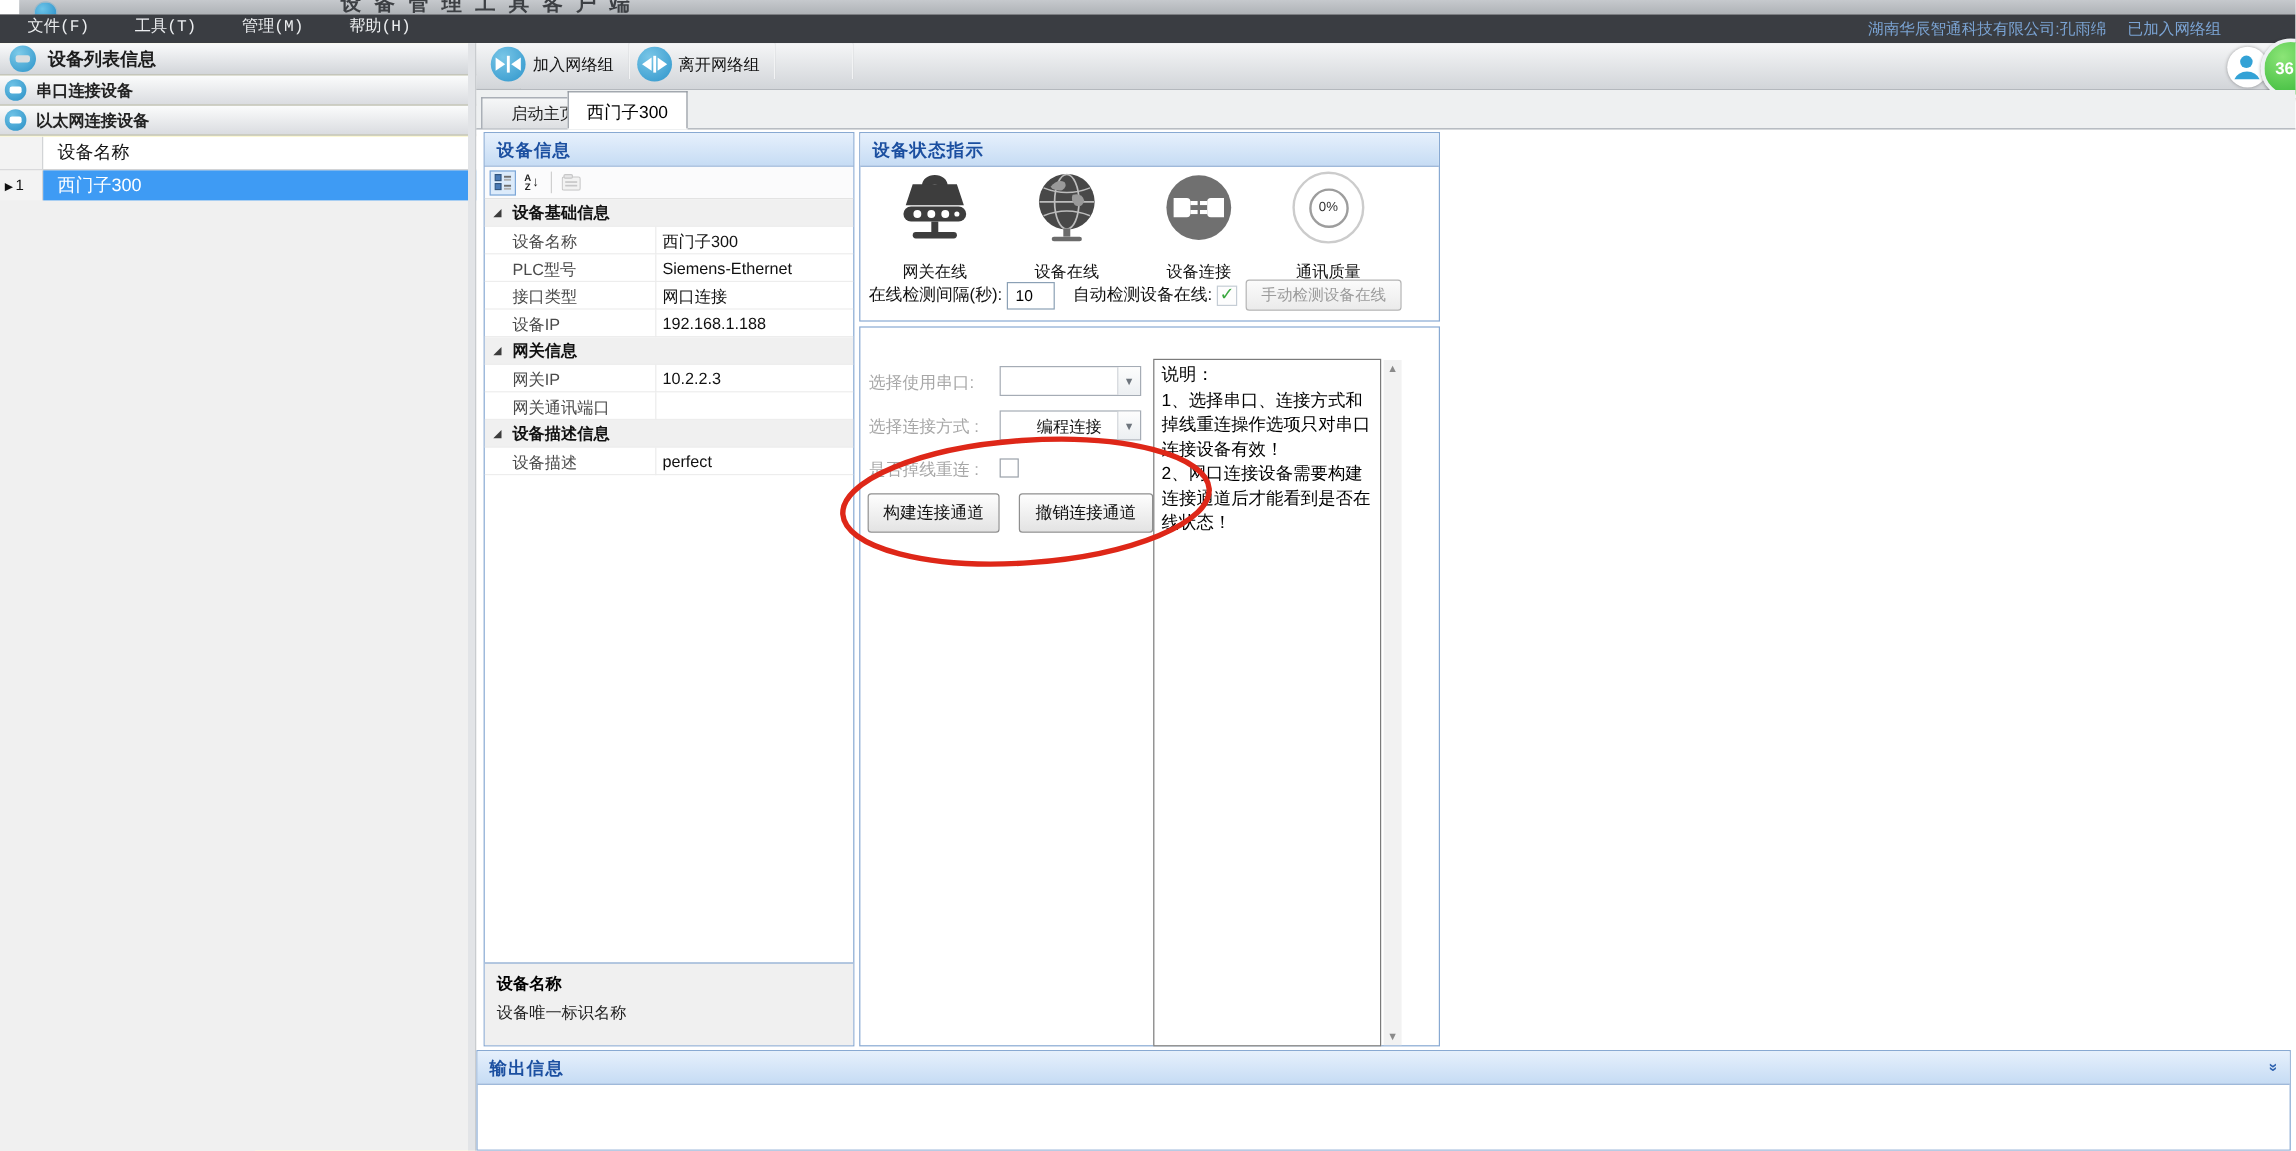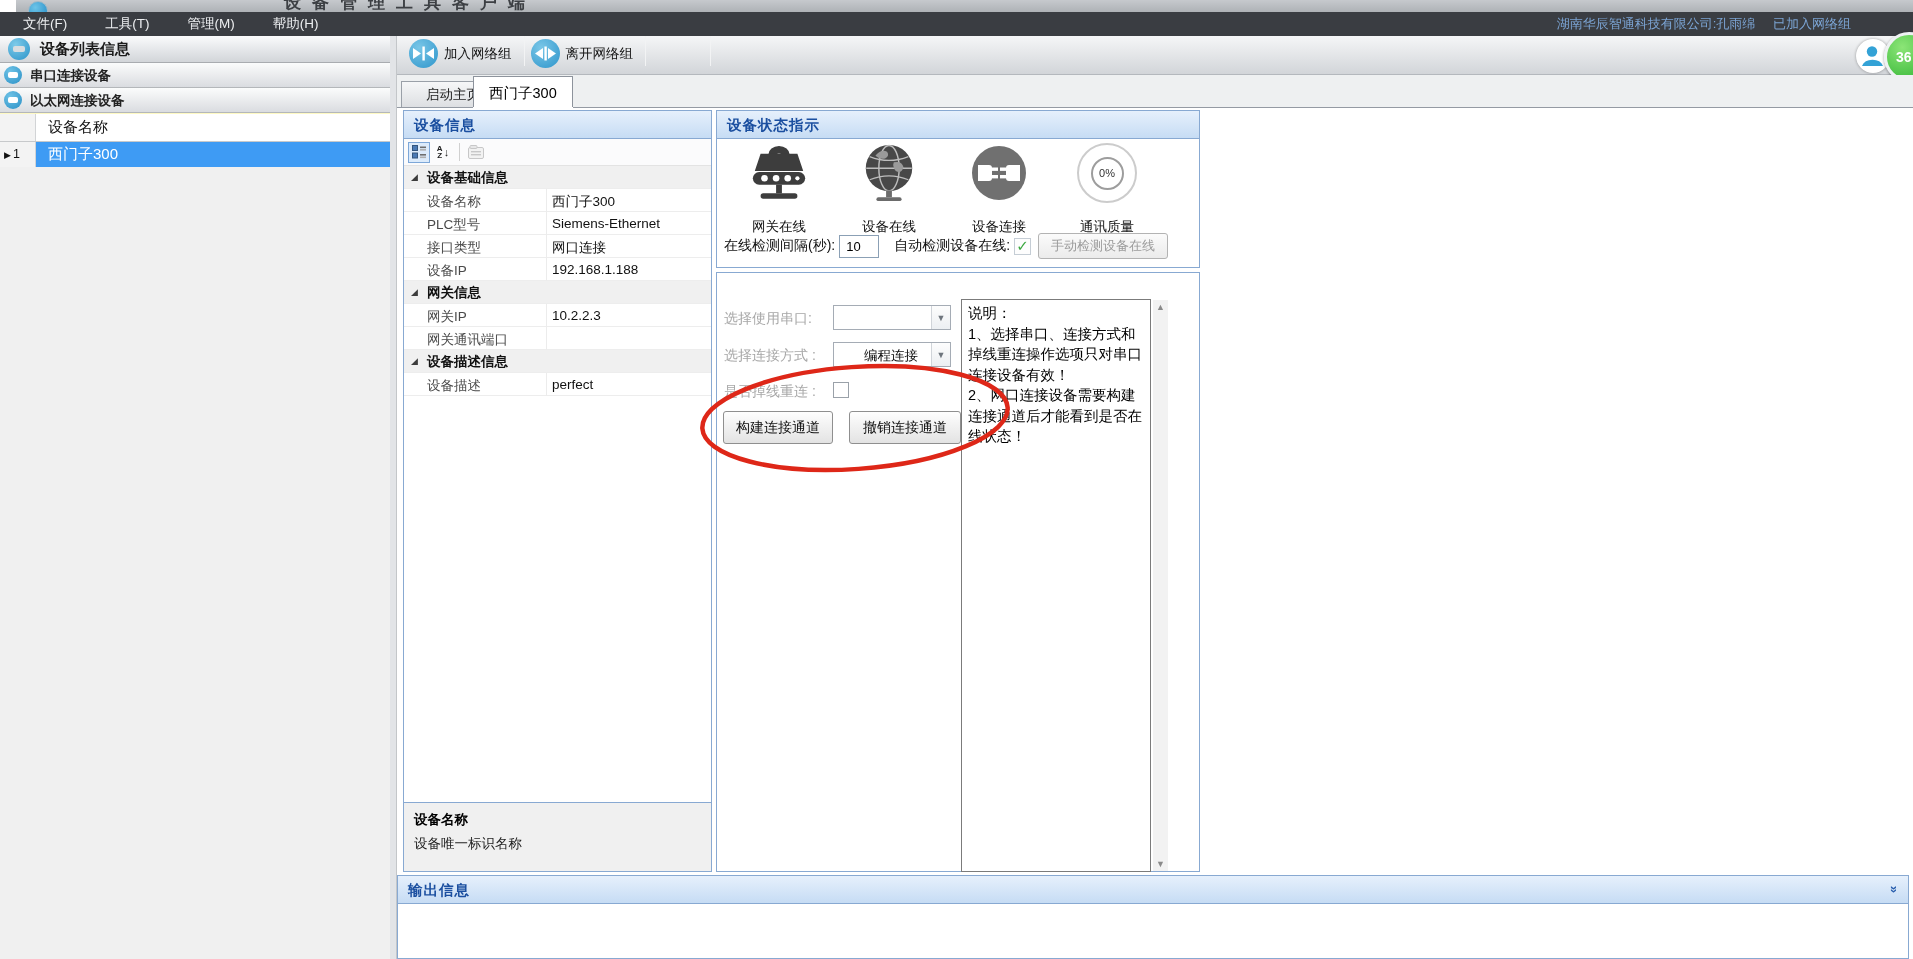--- a/index.html
+++ b/index.html
@@ -10,21 +10,21 @@
   
   .titlebar { position:absolute; left:0; top:0; width:1913px; height:12px;
     background:linear-gradient(#c6c9cd,#aeb2b6); overflow:hidden;margin-left:16px; }
   .app-icon { position:absolute; left:12px; top:1px; width:20px; height:20px; border-radius:50%;
     background:radial-gradient(circle at 35% 30%,#6cc4e8,#2188c4); border:1px solid #9fb9c8; }
   .title-text { position:absolute; left:268px; top:-9px; font-size:17px; font-weight:bold;
     letter-spacing:11px; color:#3d4044; white-space:nowrap; }
 
   
   .menubar { position:absolute; left:0; top:12px; width:1913px; height:24px; background:#3a3d42;
-    display:flex; align-items:center; padding-left:10px; }
+    display:flex; align-items:center; padding-left:10px;font-family:Liberation Mono, monospace; }
   .menu-item { color:#eceef0; font-size:13.5px; padding:0 13px; margin-right:12px; line-height:24px; cursor:default; }
 
   
   .sidebar { position:absolute; left:0; top:36px; width:434px; height:923px; background:#fef9c3;
     border-right:1px solid #b9bcbf; }
   .sb-header { position:absolute; left:0; top:0; width:100%; height:27px;
     background:linear-gradient(#fafbfc,#d2d5d9); border-bottom:1px solid #a9acb0; }
   .sb-header-title { position:absolute; left:40px; top:4px; font-size:15px; font-weight:bold; color:#1c1c1c; }
   .sb-collapse { position:absolute; right:14px; top:3px; font-size:15px; font-weight:bold; color:#333; cursor:pointer; }
   .sb-hicon { position:absolute; left:8px; top:2px; width:22px; height:22px; border-radius:50%;

